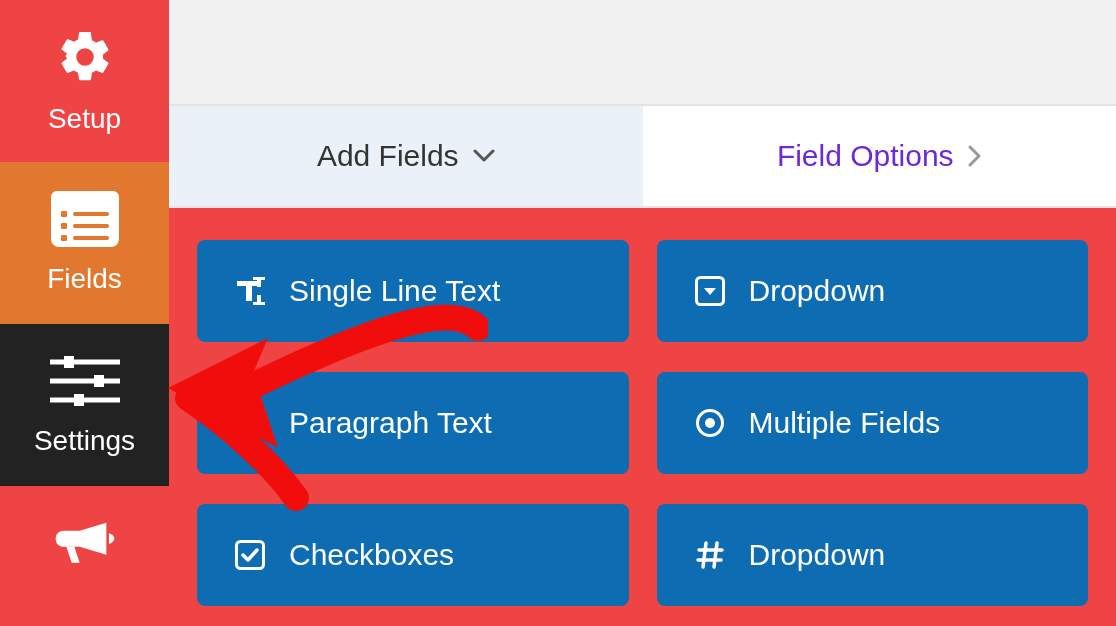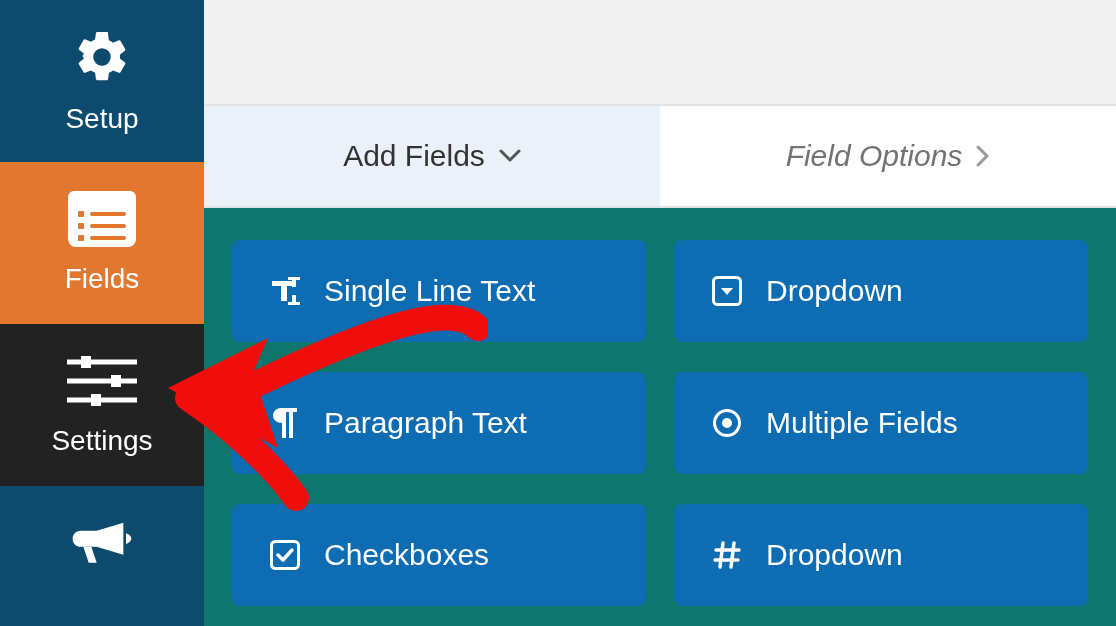--- a/index.html
+++ b/index.html
@@ -7,22 +7,22 @@
       font-family: -apple-system, BlinkMacSystemFont, "Segoe UI", Helvetica, Arial, sans-serif;
       width: 1116px;
       height: 626px;
       overflow: hidden;
       display: flex;
       background: #f5f5f5;
     }
 
     
     .sidebar {
-      width: 204px;
-      background: #0c4a6e;
+      width: 169px;
+      background: #ef4444;
       display: flex;
       flex-direction: column;
     }
     .sidebar-item {
       height: 162px;
       display: flex;
       flex-direction: column;
       align-items: center;
       justify-content: center;
       gap: 16px;
@@ -78,28 +78,27 @@
       gap: 14px;
       font-size: 30px;
       cursor: pointer;
     }
     .tab.active {
       background: #eaf1f8;
       color: #333333;
     }
     .tab.inactive {
       background: #ffffff;
-      color: #737373;
-      font-style: italic;
+      color: #6d28d9;
     }
     .tab-chev svg { display: block; }
 
     
     .fields-grid {
-      background: #0f766e;
+      background: #ef4444;
       flex: 1;
       padding: 32px 28px 0 28px;
       display: grid;
       grid-template-columns: 1fr 1fr;
       column-gap: 28px;
       row-gap: 30px;
       align-content: start;
     }
     .field-btn {
       height: 102px;

